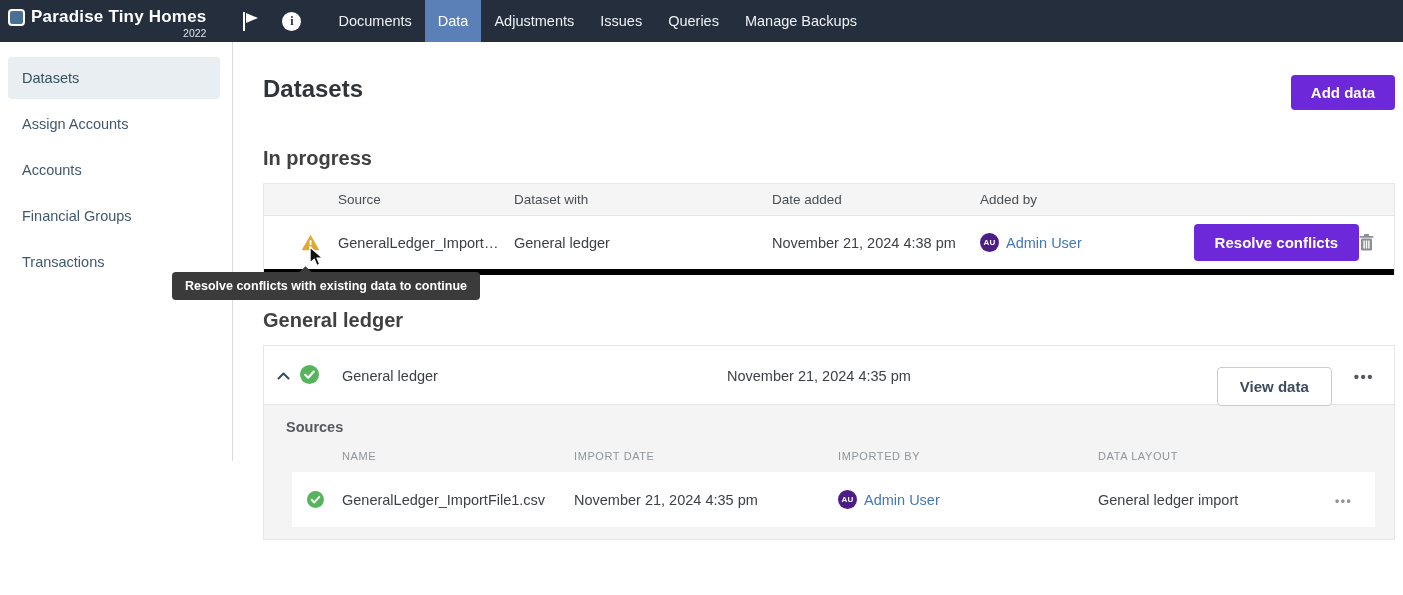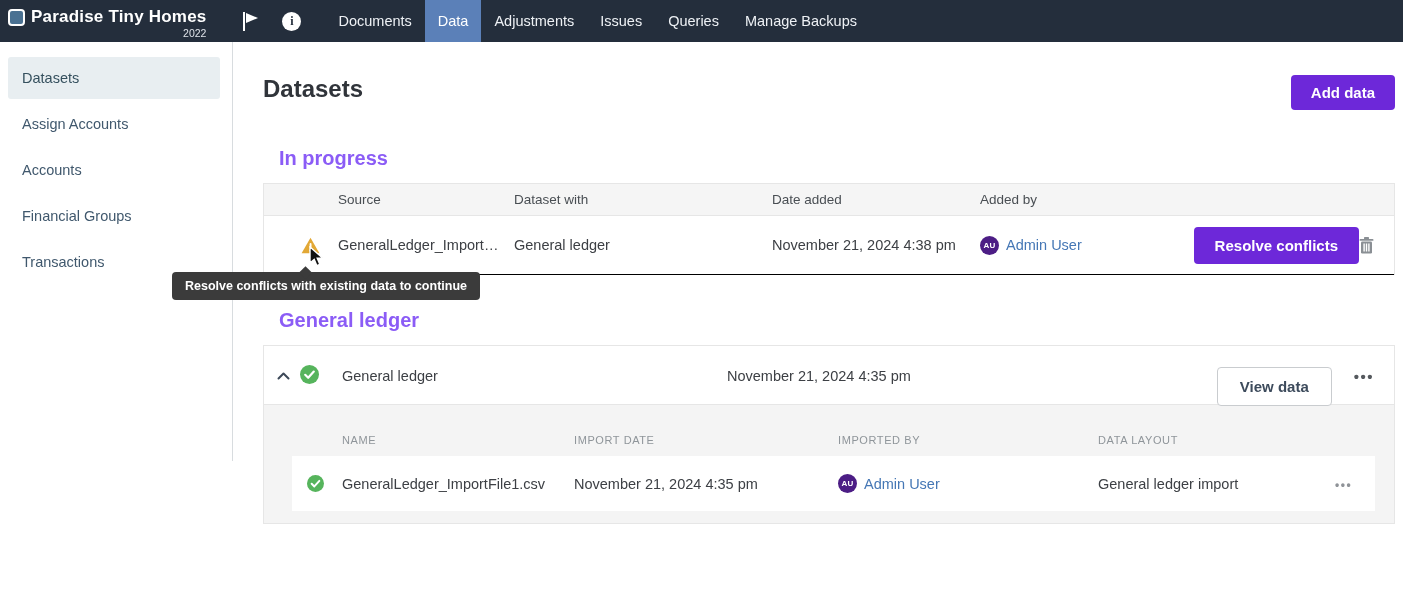--- a/index.html
+++ b/index.html
@@ -32,27 +32,27 @@
   .side-item.active { background:#e8eef1; color:#35505e; }
   .main { flex:1; padding:0 8px 0 30px; position:relative; }
 
   
   .page-head { display:flex; justify-content:space-between; align-items:flex-start; margin-top:33px; }
   .page-title { font-size:24px; font-weight:700; color:#30343a; }
   .btn-primary { background:#6d28d9; color:#fff; border:none; border-radius:4px;
     font-size:15px; font-weight:700; padding:9px 20px; cursor:pointer;
     font-family:"Liberation Sans","DejaVu Sans",sans-serif; }
 
-  .section-title { font-size:20px; font-weight:700; color:#8b5cf6; margin-top:40px;margin-left:16px; }
+  .section-title { font-size:20px; font-weight:700; color:#404040; margin-top:40px; }
 
   
   .tbl { margin-top:13px; border:1px solid #e6e6e6; border-bottom:none; }
   .thead { background:#f5f5f5; border-bottom:1px solid #e6e6e6; height:32px;
     display:grid; align-items:center; font-size:13.5px; color:#494e53; }
-  .trow { background:#fff; border-bottom:1px solid #000000; display:grid; align-items:center; }
+  .trow { background:#fff; border-bottom:6px solid #000000; display:grid; align-items:center; }
 
   .g1 { grid-template-columns:74px 176px 258px 208px 213px 1fr; }
   .g1 .c-icon { padding-left:37px; display:flex; align-items:center; }
   .row-h1 { height:59px; }
   .cell { font-size:14.5px; color:#3d4045; }
   .user-cell { display:flex; align-items:center; gap:7px; }
   .avatar { width:19px; height:19px; border-radius:50%; background:#4c1d85; color:#fff;
     font-size:8px; font-weight:700; display:flex; align-items:center; justify-content:center;
     letter-spacing:.3px; flex:none; }
   .link { color:#4577b5; cursor:pointer; font-size:14.5px; }
@@ -199,20 +199,21 @@
           </div>
           <div class="cell">General ledger</div>
           <div class="cell">November 21, 2024 4:35 pm</div>
           <div class="actions" style="gap:22px;">
             <button class="btn-secondary">View data</button>
             <button class="dots">•••</button>
           </div>
         </div>
 
         <div class="sources">
+          <div class="sources-title">Sources</div>
           <div class="src-head g3">
             <div></div>
             <div>NAME</div>
             <div>IMPORT DATE</div>
             <div>IMPORTED BY</div>
             <div>DATA LAYOUT</div>
             <div></div>
           </div>
           <div class="src-card g3">
             <div class="c-icon">

